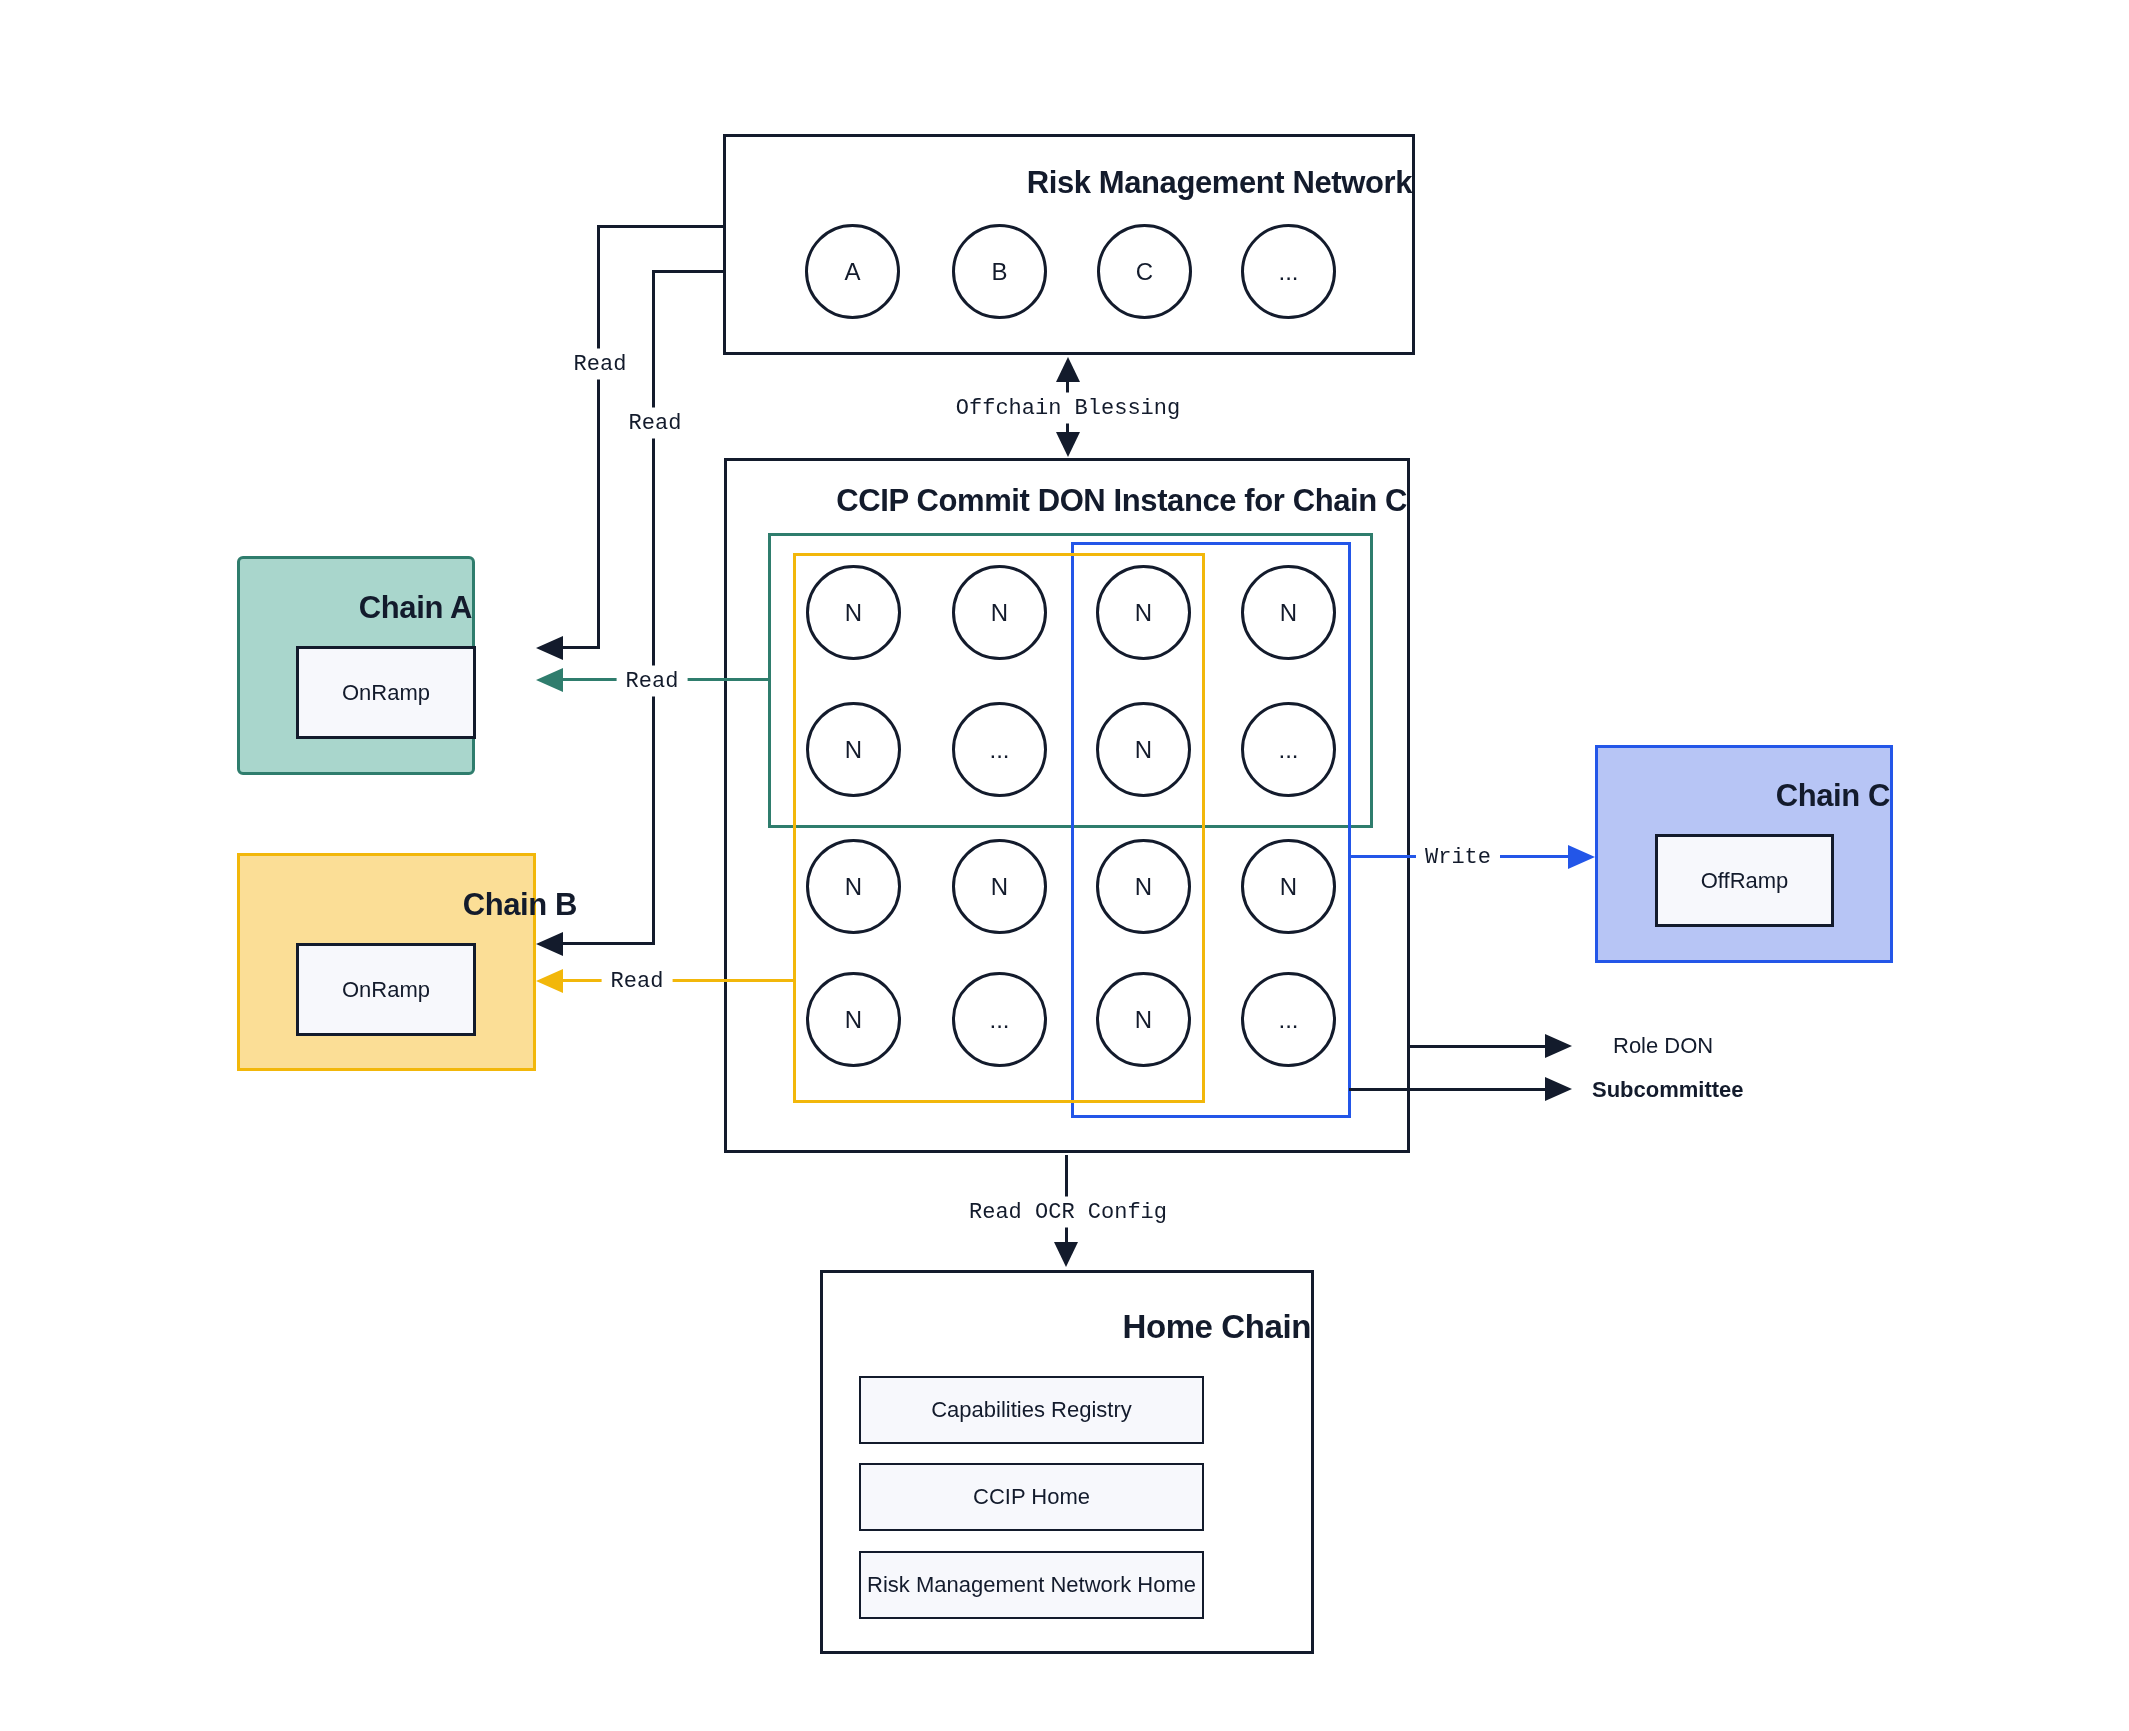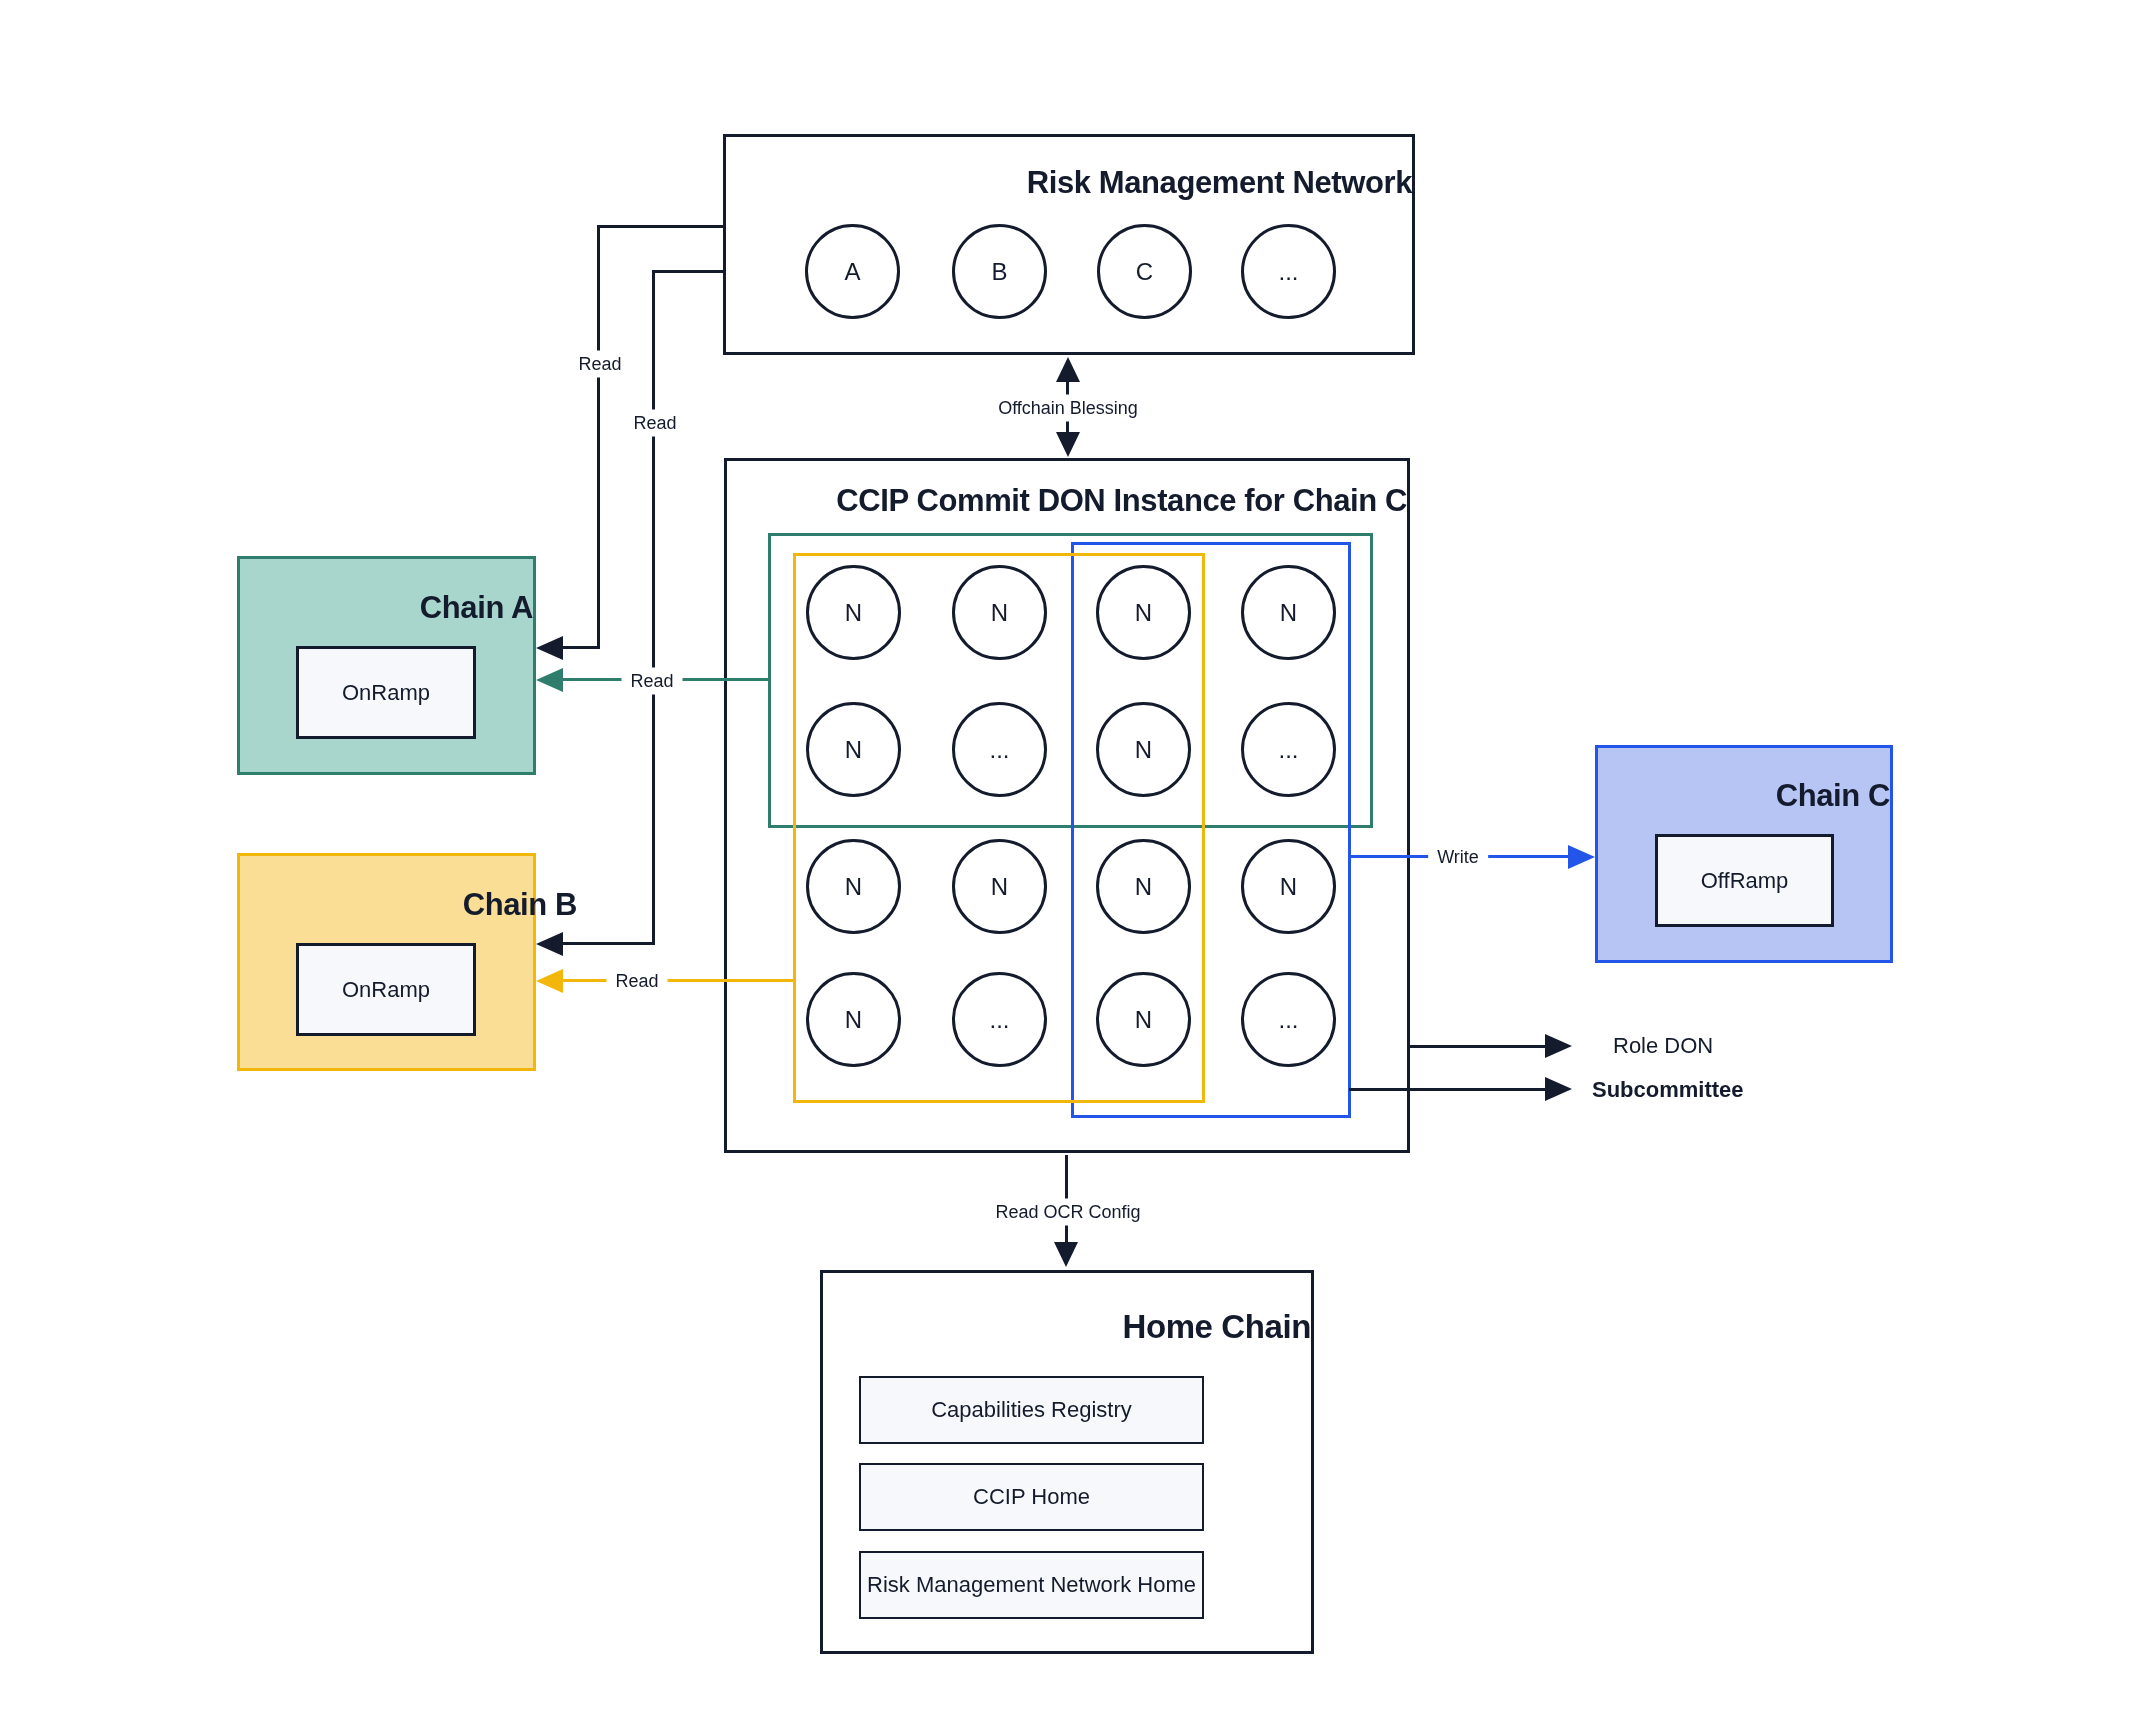--- a/index.html
+++ b/index.html
@@ -44,21 +44,21 @@
   .arrow{position:absolute;width:0;height:0;}
   .arrow-left{border-top:12px solid transparent;border-bottom:12px solid transparent;border-right:27px solid var(--ink);}
   .arrow-right{border-top:12px solid transparent;border-bottom:12px solid transparent;border-left:27px solid var(--ink);}
   .arrow-up{border-left:12px solid transparent;border-right:12px solid transparent;border-bottom:25px solid var(--ink);}
   .arrow-down{border-left:12px solid transparent;border-right:12px solid transparent;border-top:25px solid var(--ink);}
   .arrow-left.teal{border-right-color:var(--teal);}
   .arrow-left.yellow{border-right-color:var(--yellow);}
   .arrow-right.blue{border-left-color:var(--blue);}
 
   .edge-label{position:absolute;transform:translate(-50%,-50%);background:#ffffff;
-              padding:3px 9px;font-size:18px;font-weight:500;white-space:nowrap;}
+              padding:3px 9px;font-size:22px;font-weight:500;white-space:nowrap;font-family:Liberation Mono, monospace;}
   .side-label{position:absolute;transform:translateY(-50%);font-size:22px;font-weight:500;white-space:nowrap;}
 
   .bar{position:absolute;left:36px;width:345px;height:68px;box-sizing:border-box;background:var(--panel);
        border:2.2px solid var(--ink);display:flex;align-items:center;justify-content:center;
        font-size:22px;font-weight:500;}
 </style>
 </head>
 <body>
 
 <div id="canvas">
@@ -132,21 +132,21 @@
   <div class="node" style="left:952px;top:972px;">
       <span>...</span>
     </div>
   <div class="node" style="left:1096px;top:972px;">
       <span>N</span>
     </div>
   <div class="node" style="left:1241px;top:972px;">
       <span>...</span>
     </div>
 
-  <div class="chain-box chain-a" style="left:237px;top:556px;width:299px;height:219px;">
+  <div class="chain-box chain-a" style="left:237px;top:556px;width:238px;height:219px;border-radius:6px;">
     <div class="box-title" style="margin-top:31px;">Chain A</div>
   </div>
   <div class="contract" style="left:296px;top:646px;width:180px;height:93px;">
     <span>OnRamp</span>
   </div>
 
   <div class="chain-box chain-b" style="left:237px;top:853px;width:299px;height:218px;">
     <div class="box-title" style="margin-top:31px;margin-left:44px;">Chain B</div>
   </div>
   <div class="contract" style="left:296px;top:943px;width:180px;height:93px;">

